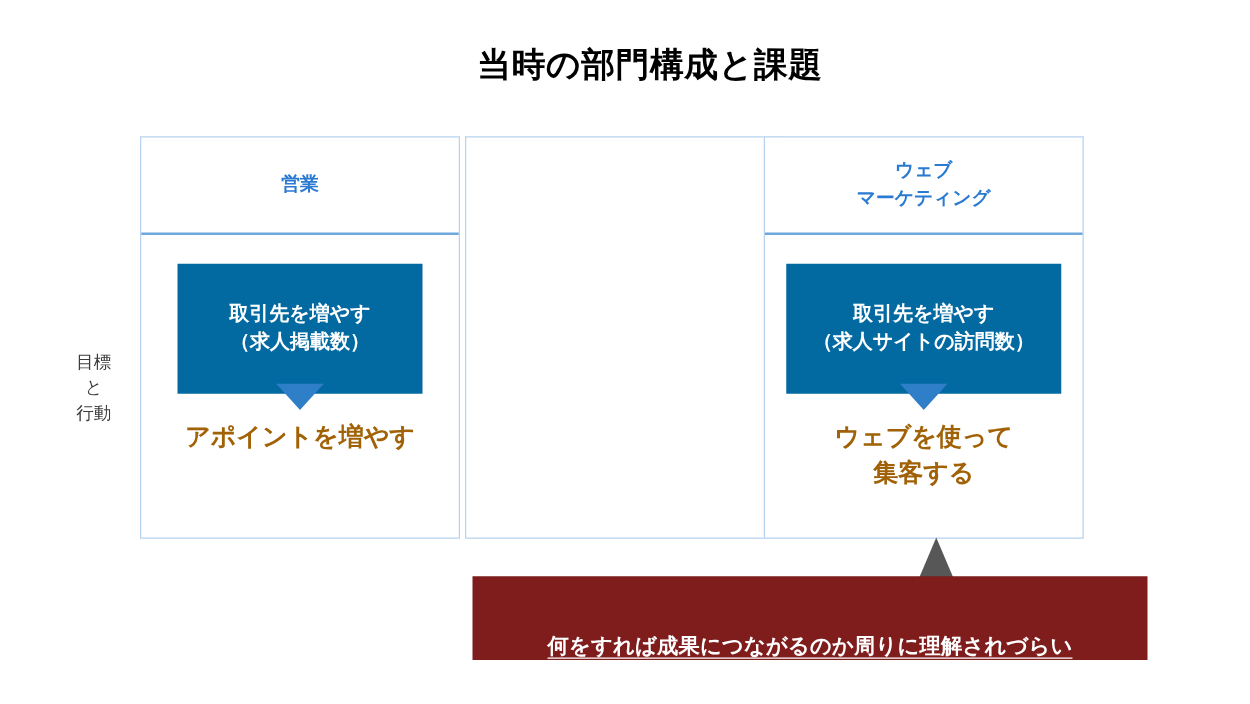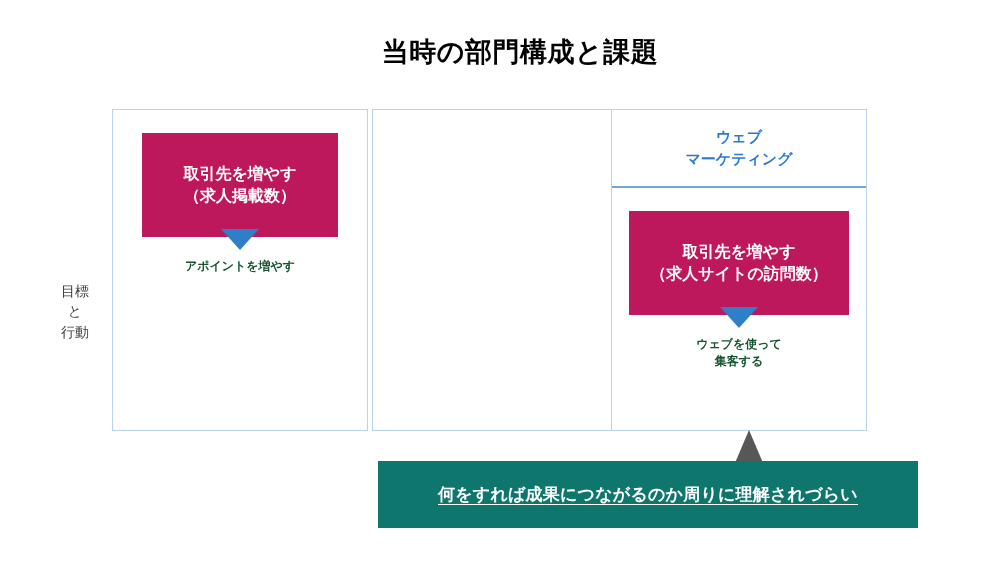--- a/index.html
+++ b/index.html
@@ -34,21 +34,21 @@
     position: absolute;
     left: 38px;
     top: 281px;
     width: 74px;
     text-align: center;
     font-size: 14px;
     line-height: 1.45;
     color: #3c3c3c;
     font-weight: normal;
   }
-  .row-label div { white-space: nowrap; }
+  .row-label div { white-space: nowrap; font-family: Liberation Serif, serif; }
 
   
   .columns {
     position: absolute;
     left: 112px;
     top: 109px;
     width: 776px;
     height: 324px;
   }
   .col {
@@ -86,21 +86,21 @@
     height: 242px;
   }
 
   .goal-box {
     position: absolute;
     left: 50%;
     transform: translateX(-50%);
     top: 23px;
     width: 196px;
     height: 104px;
-    background: #be185d;
+    background: #0369a1;
     display: flex;
     align-items: center;
     justify-content: center;
   }
   .goal-box.wide {
     width: 220px;
   }
   .goal-text {
     color: #ffffff;
     font-size: 16px;
@@ -121,37 +121,37 @@
     border-right: 19px solid transparent;
     border-top: 21px solid #2f7fc8;
   }
 
   .action-text {
     position: absolute;
     left: 0;
     right: 0;
     top: 148px;
     text-align: center;
-    font-size: 12px;
-    font-weight: bold;
-    color: #14532d;
+    font-size: 20px;
+    font-weight: bold;
+    color: #a16207;
     line-height: 1.45;
     white-space: pre-line;
   }
 
   
   .callout {
     position: absolute;
     left: 378px;
     top: 461px;
     width: 540px;
     height: 67px;
-    background: #0f766e;
+    background: #7f1d1d;
     display: flex;
-    align-items: center;
+    align-items: flex-end;
     justify-content: center;
   }
   .callout-text {
     color: #ffffff;
     font-size: 17px;
     font-weight: bold;
     text-decoration: underline;
     text-underline-offset: 4px;
     letter-spacing: 0.2px;
     white-space: nowrap;
@@ -174,20 +174,23 @@
 
 <div class="row-label">
   <div>目標</div>
   <div>と</div>
   <div>行動</div>
 </div>
 
 <div class="columns">
 
   <div class="col col-0">
+    <div class="col-head">
+      <div class="col-head-text">営業</div>
+    </div>
     <div class="col-body">
       <div class="goal-box">
         <div class="goal-text">取引先を増やす
 （求人掲載数）</div>
       </div>
       <div class="down-arrow"></div>
       <div class="action-text">アポイントを増やす</div>
     </div>
   </div>
 

